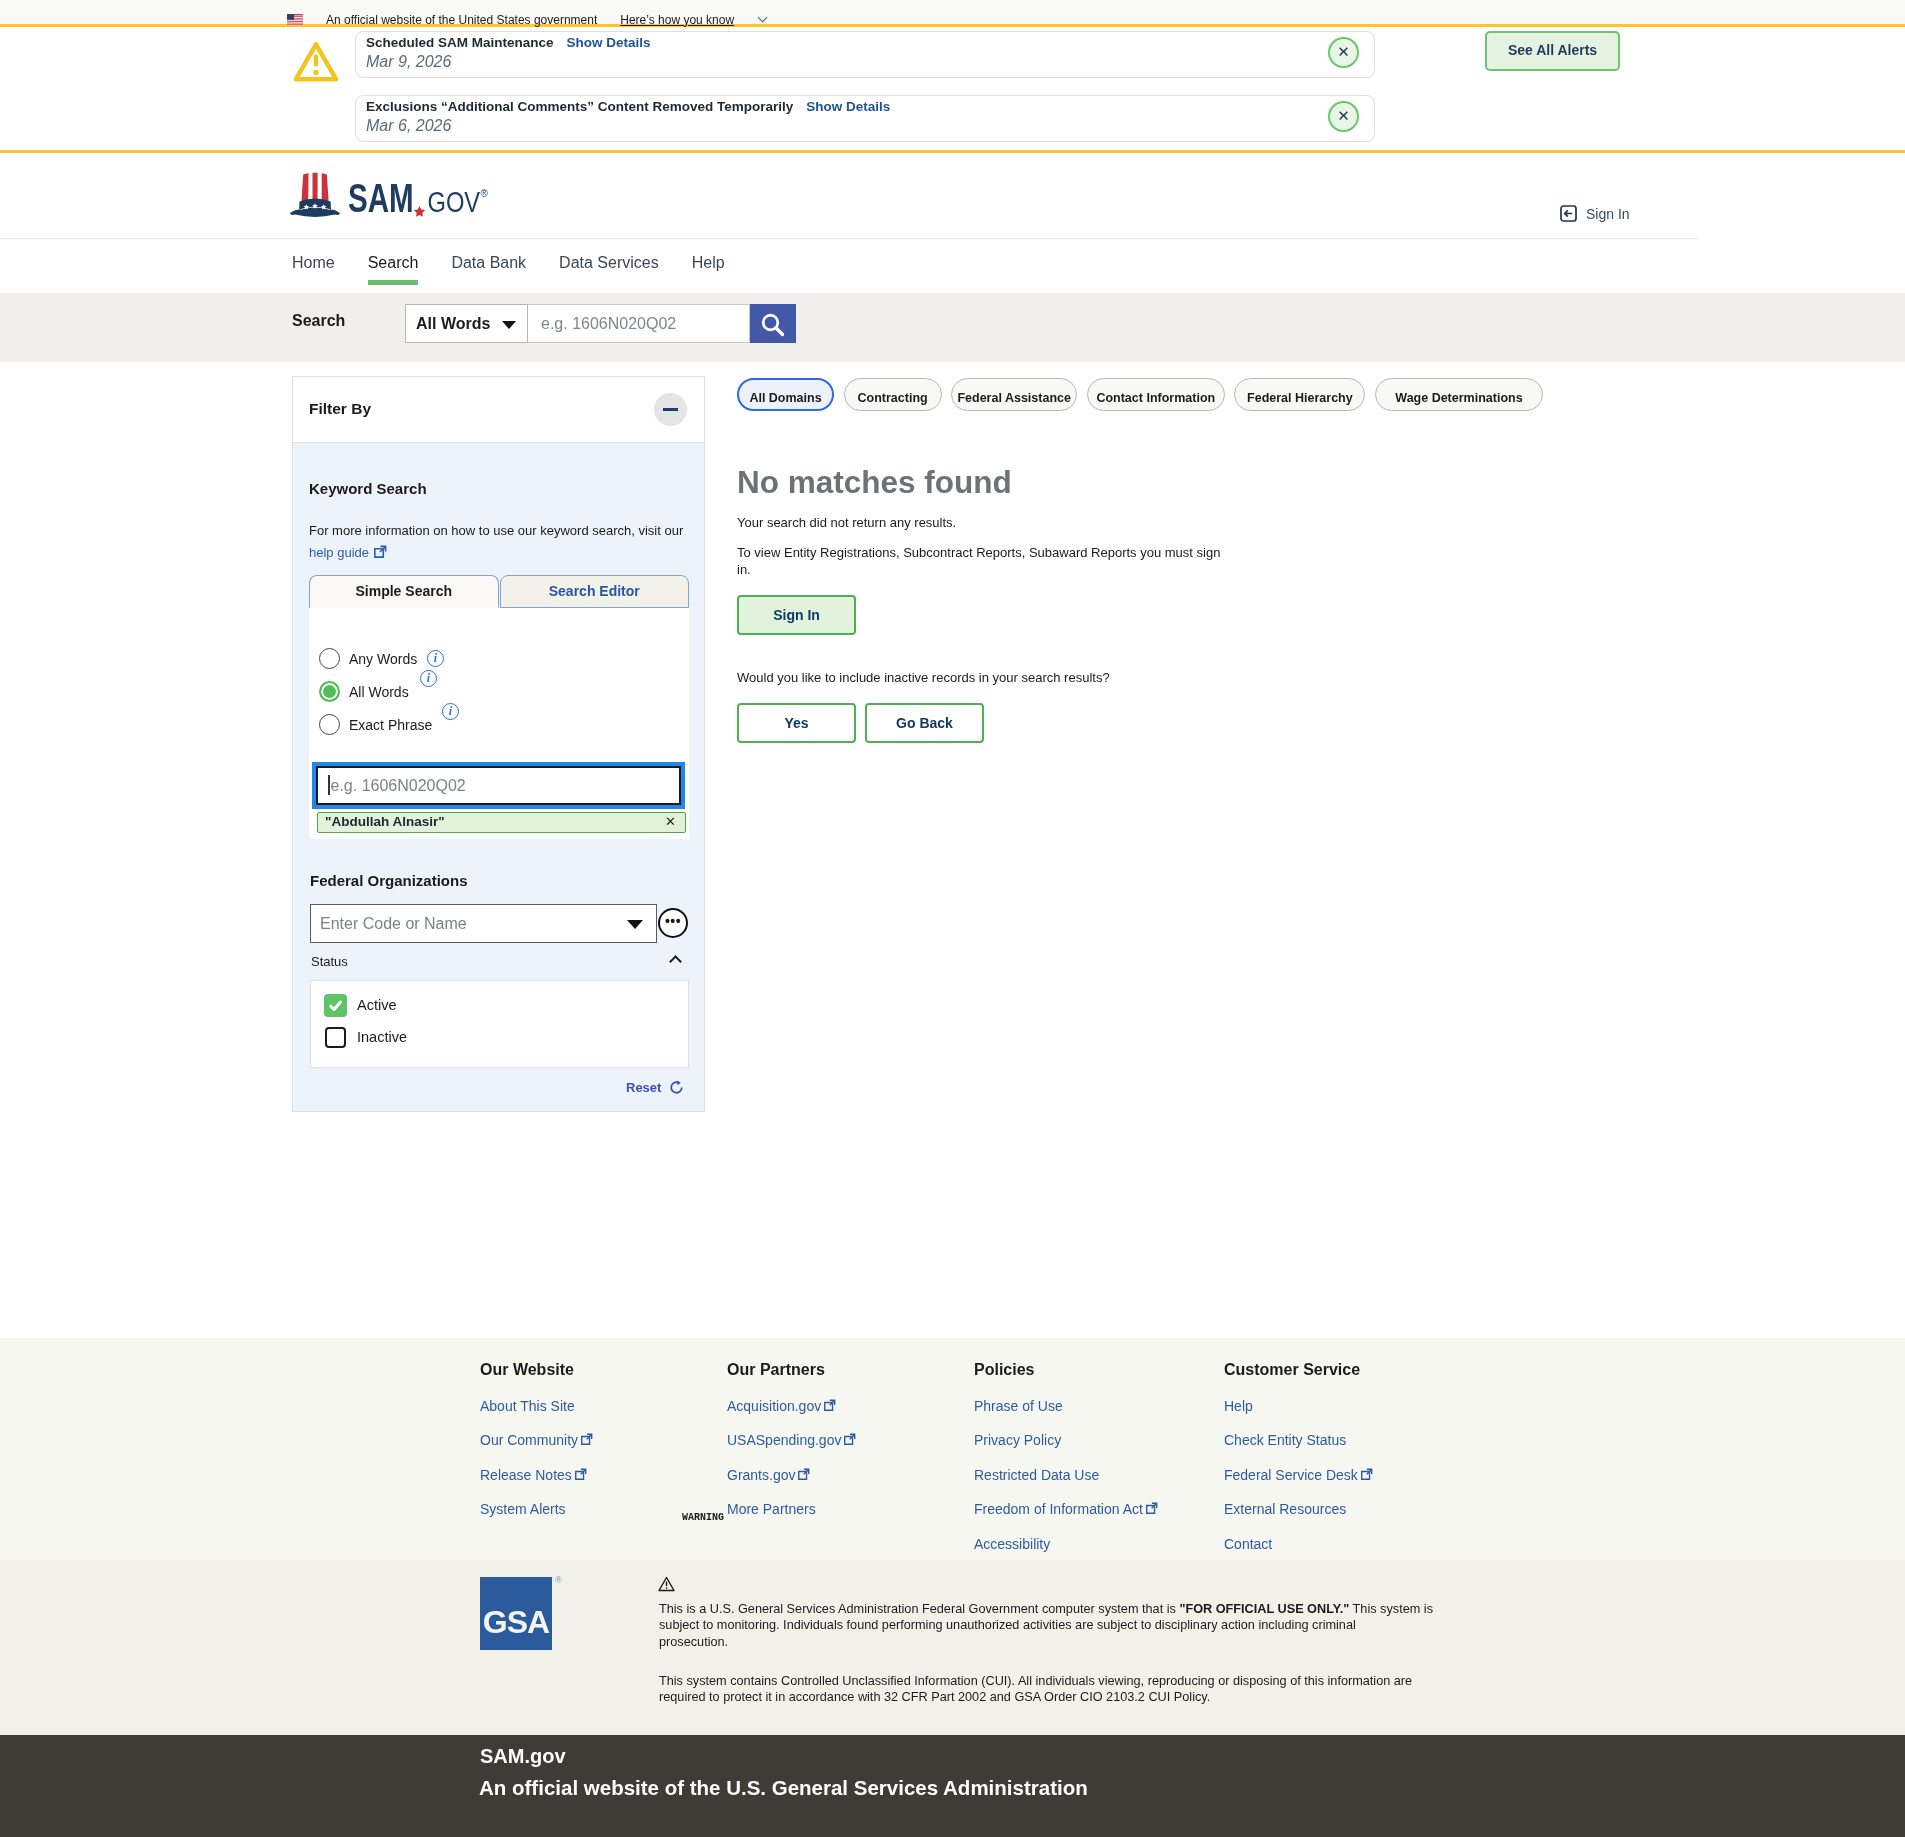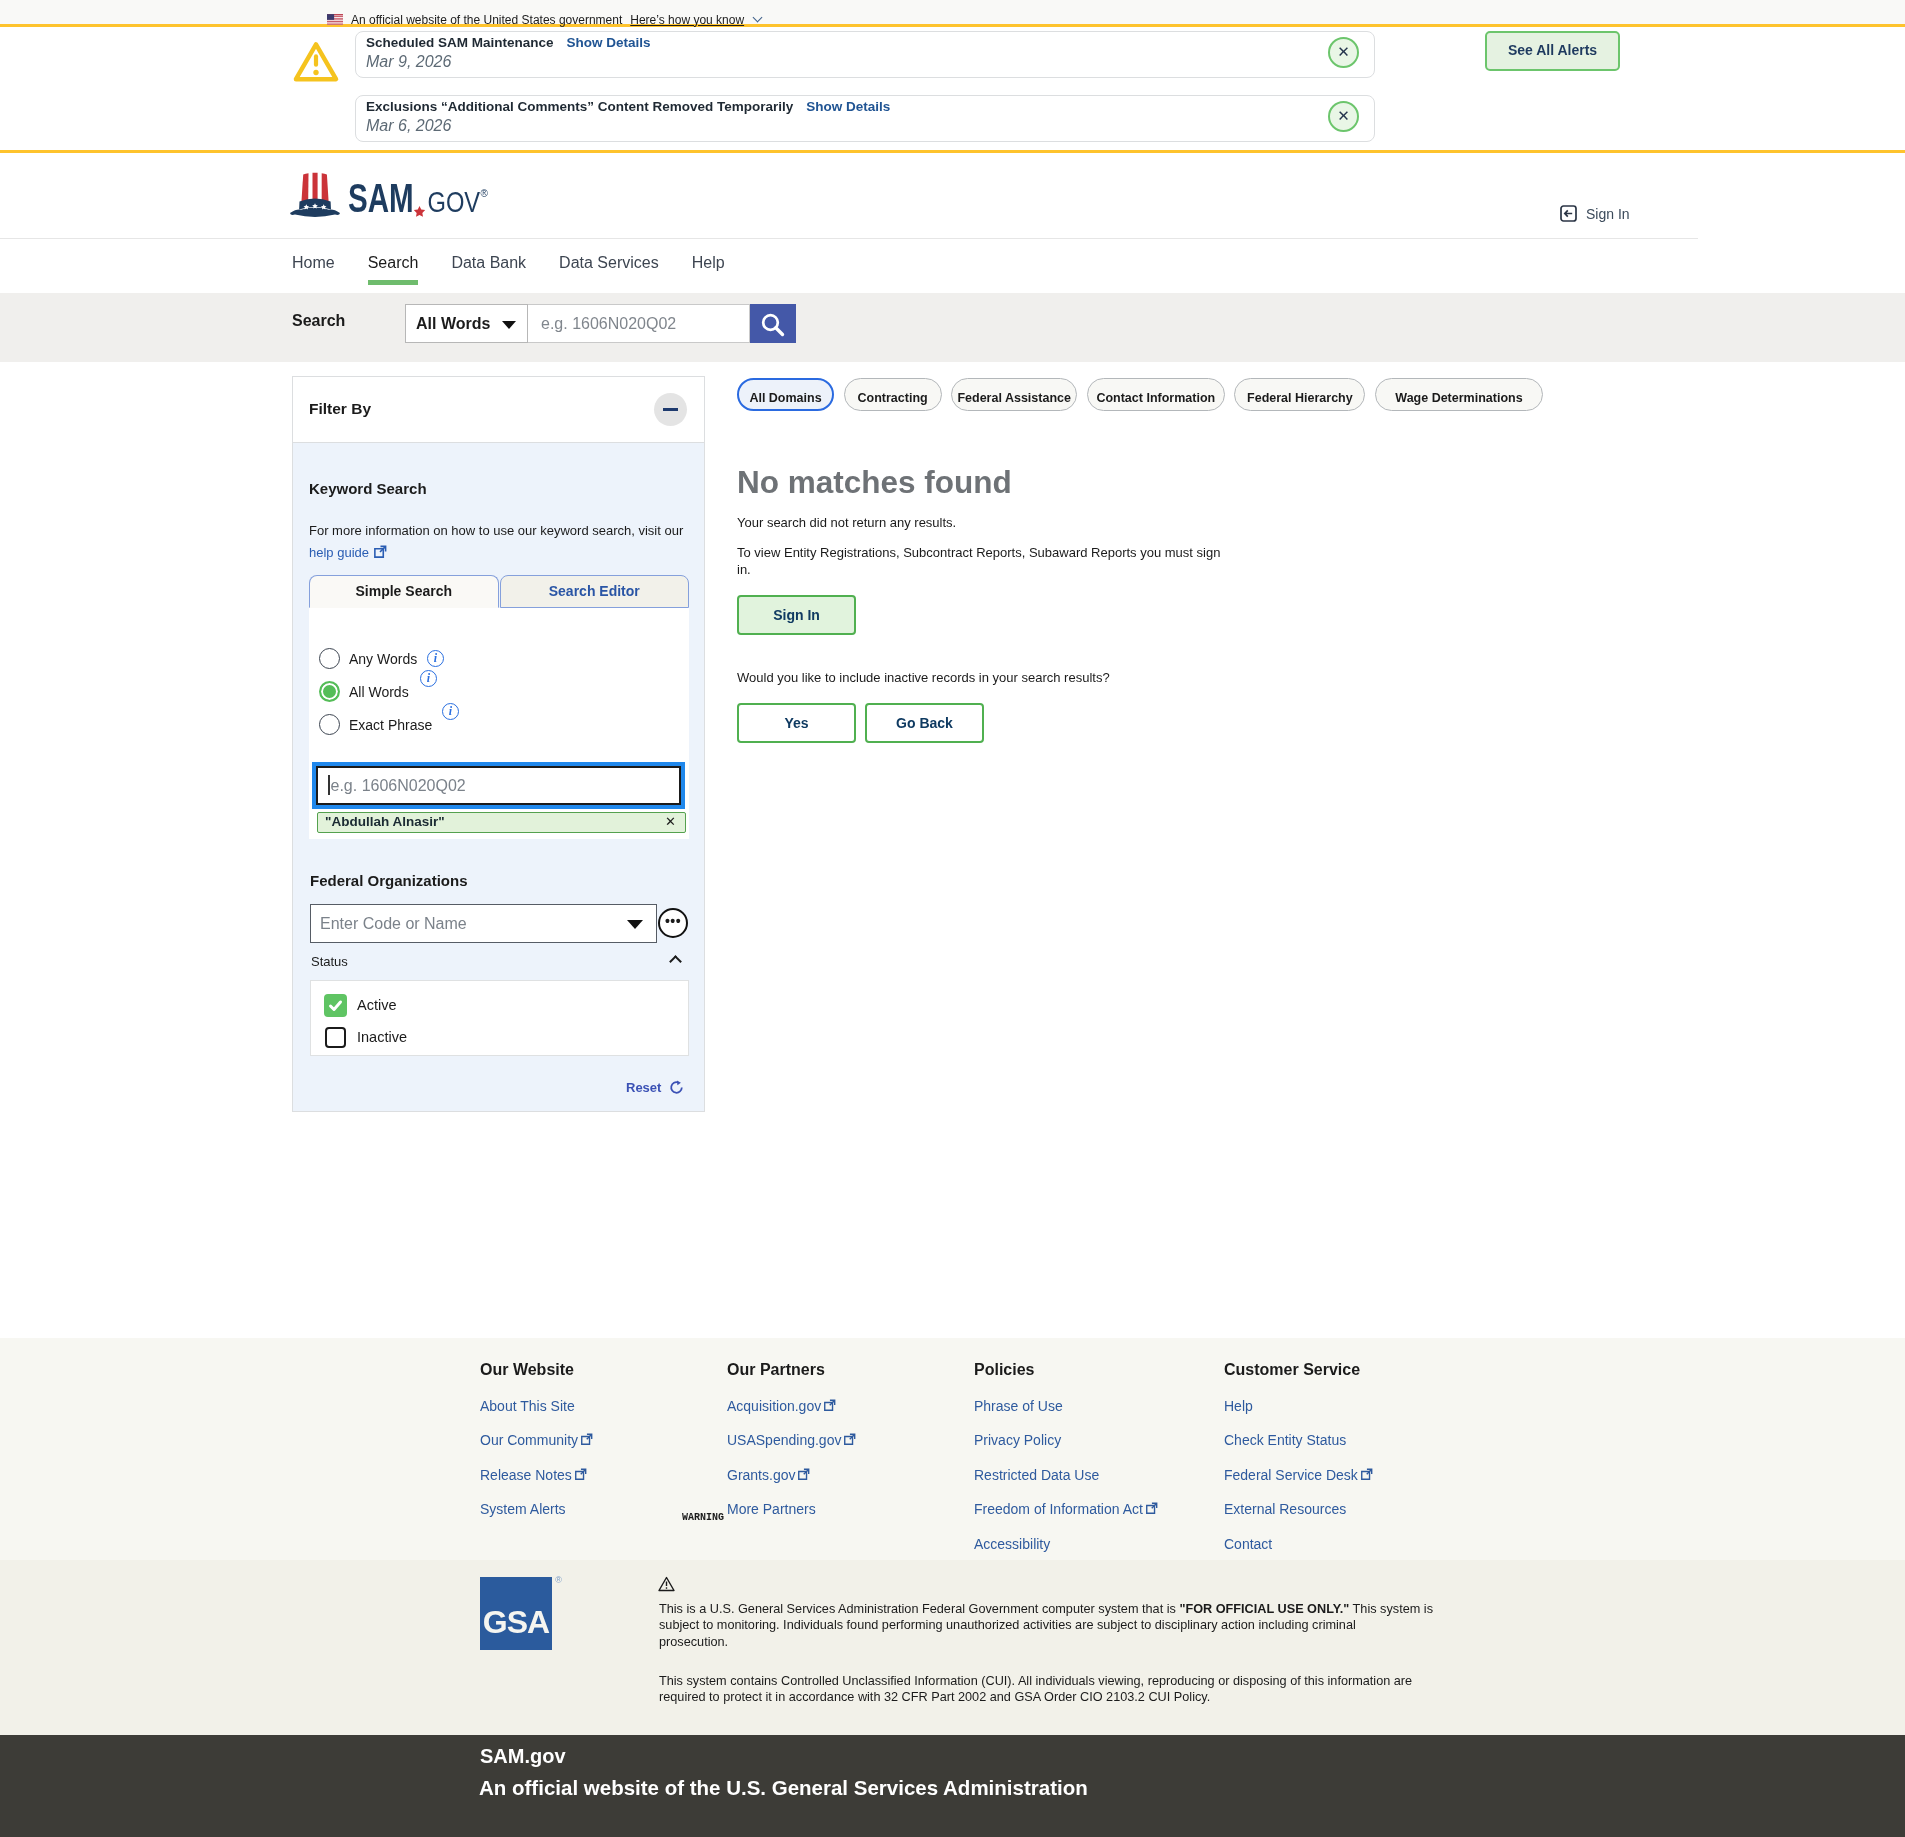--- a/index.html
+++ b/index.html
@@ -3,21 +3,21 @@
 <meta charset="utf-8">
 <title>Search | SAM.gov</title>
 <style>
 * { margin:0; padding:0; box-sizing:border-box; }
 html,body { font-family:"Liberation Sans", sans-serif; color:#1b1b1b; background:#fff; }
 #page { position:relative; width:1905px; height:1837px; overflow:hidden; background:#fff; }
 a { text-decoration:none; }
 
 
 .gov-banner { position:absolute; top:0; left:0; width:1905px; height:27px; background:#f9f9f7; border-bottom:3px solid #fec32d; font-size:12px; color:#1b1b1b; }
-.gov-banner-inner { position:absolute; left:287px; top:0; width:1323px; height:39px; display:flex; align-items:center; justify-content:flex-start; gap:8px;margin-left:40px; }
+.gov-banner-inner { position:absolute; left:287px; top:0; width:1323px; height:39px; display:flex; align-items:center; justify-content:flex-start; gap:23px; }
 .hyk { color:#1b1b1b; text-decoration:underline; }
 .chev-down { display:inline-block; width:7px; height:7px; border-right:1.7px solid #3e5f8a; border-bottom:1.7px solid #3e5f8a; transform:rotate(45deg); margin-left:2px; margin-top:-4px; }
 
 
 .alerts { position:absolute; top:27px; left:0; width:1905px; height:126px; background:#fff; border-bottom:3px solid #fec32d; }
 .warn-icon { position:absolute; left:292px; top:13px; }
 .alert-box { position:absolute; left:355px; width:1020px; height:47px; background:#fff; border:1px solid #dcdee0; border-radius:8px; padding:3px 16px 0 10px; }
 .alert-box .ttl { font-size:13.5px; font-weight:bold; color:#1f2933; }
 .alert-box .ttl a { color:#205493; font-weight:bold; margin-left:13px; }
 .alert-box .date { font-size:16px; font-style:italic; color:#5d6a75; margin-top:3px; }
@@ -65,21 +65,21 @@
 .kw-input { position:absolute; left:7px; top:158px; width:365px; height:39px; background:#fff; border:2px solid #1b1b1b; outline:4px solid #2088ec; font-size:16px; color:#7b828a; line-height:35px; padding-left:10px; }
 .kw-input .caret { display:inline-block; width:1.5px; height:20px; background:#333; vertical-align:-4px; margin-right:1px; }
 .chip { position:absolute; left:8px; top:204px; width:369px; height:21px; background:#e2f2da; border:1.5px solid #54a14e; border-radius:2px; font-size:13.5px; font-weight:bold; line-height:18px; padding-left:7px; color:#1b2b33; }
 .chip .x { position:absolute; right:9px; top:0px; font-weight:normal; font-size:13px; color:#1b1b1b; }
 .fo-h { position:absolute; left:17px; top:495px; font-size:15px; font-weight:bold; }
 .fo-input { position:absolute; left:17px; top:527px; width:347px; height:39px; background:#fff; border:1px solid #565c65; font-size:16px; color:#7b828a; line-height:37px; padding-left:9px; }
 .fo-input .tri { position:absolute; right:13px; top:15px; width:0; height:0; border-left:8px solid transparent; border-right:8px solid transparent; border-top:9px solid #111; }
 .fo-dots { position:absolute; left:365px; top:531px; width:30px; height:30px; border-radius:50%; background:#fff; border:2px solid #111; text-align:center; line-height:23px; font-size:14px; letter-spacing:0.5px; font-weight:bold; }
 .status-lbl { position:absolute; left:18px; top:577px; font-size:13px; }
 .status-ch { position:absolute; left:378px; top:580px; width:9px; height:9px; border-left:2px solid #1b1b1b; border-top:2px solid #1b1b1b; transform:rotate(45deg); }
-.status-box { position:absolute; left:17px; top:603px; width:379px; height:76px; background:#fff; border:1px solid #dfe1e2; }
+.status-box { position:absolute; left:17px; top:603px; width:379px; height:88px; background:#fff; border:1px solid #dfe1e2; }
 .cb { position:absolute; left:13px; width:23px; height:23px; border-radius:4px; }
 .cb.on { background:#5fc463; }
 .cb.off { left:14px; width:21px; height:21px; background:#fff; border:2px solid #1b1b1b; }
 .cb-lbl { position:absolute; left:46px; font-size:14.5px; }
 .reset { position:absolute; left:333px; top:703px; font-size:13px; font-weight:bold; color:#3b51b5; }
 
 
 .pills { position:absolute; left:737px; top:378px; display:flex; gap:9.6px; }
 .pill { height:33px; white-space:nowrap; border-radius:21px; border:1px solid #b3b7ba; background:#f8f8f5; color:#1b1b1b; font-size:12.5px; font-weight:bold; line-height:38px; text-align:center; }
 .pill.on { background:#edf2fa; border:2px solid #2a6ae0; line-height:36px; }

